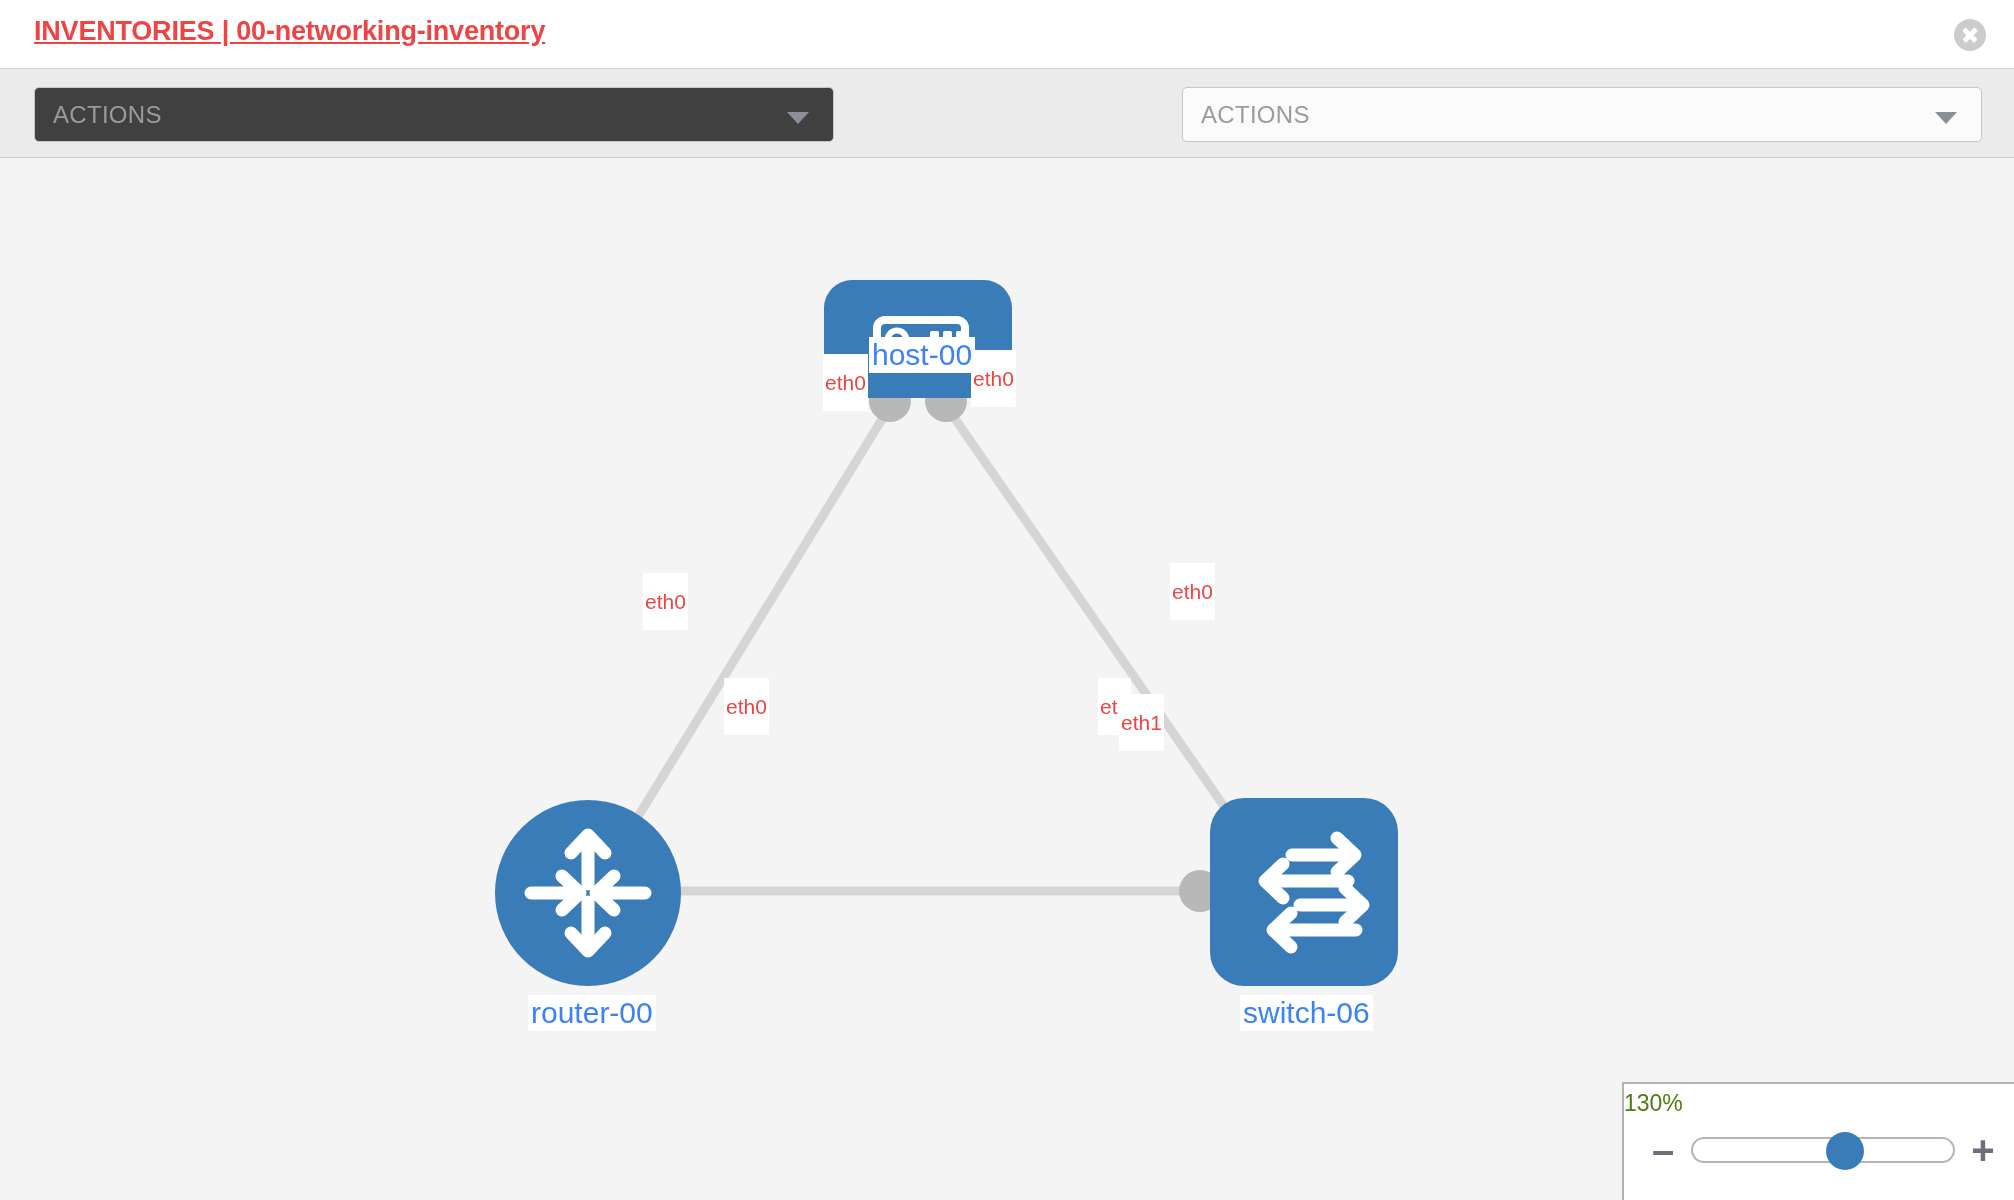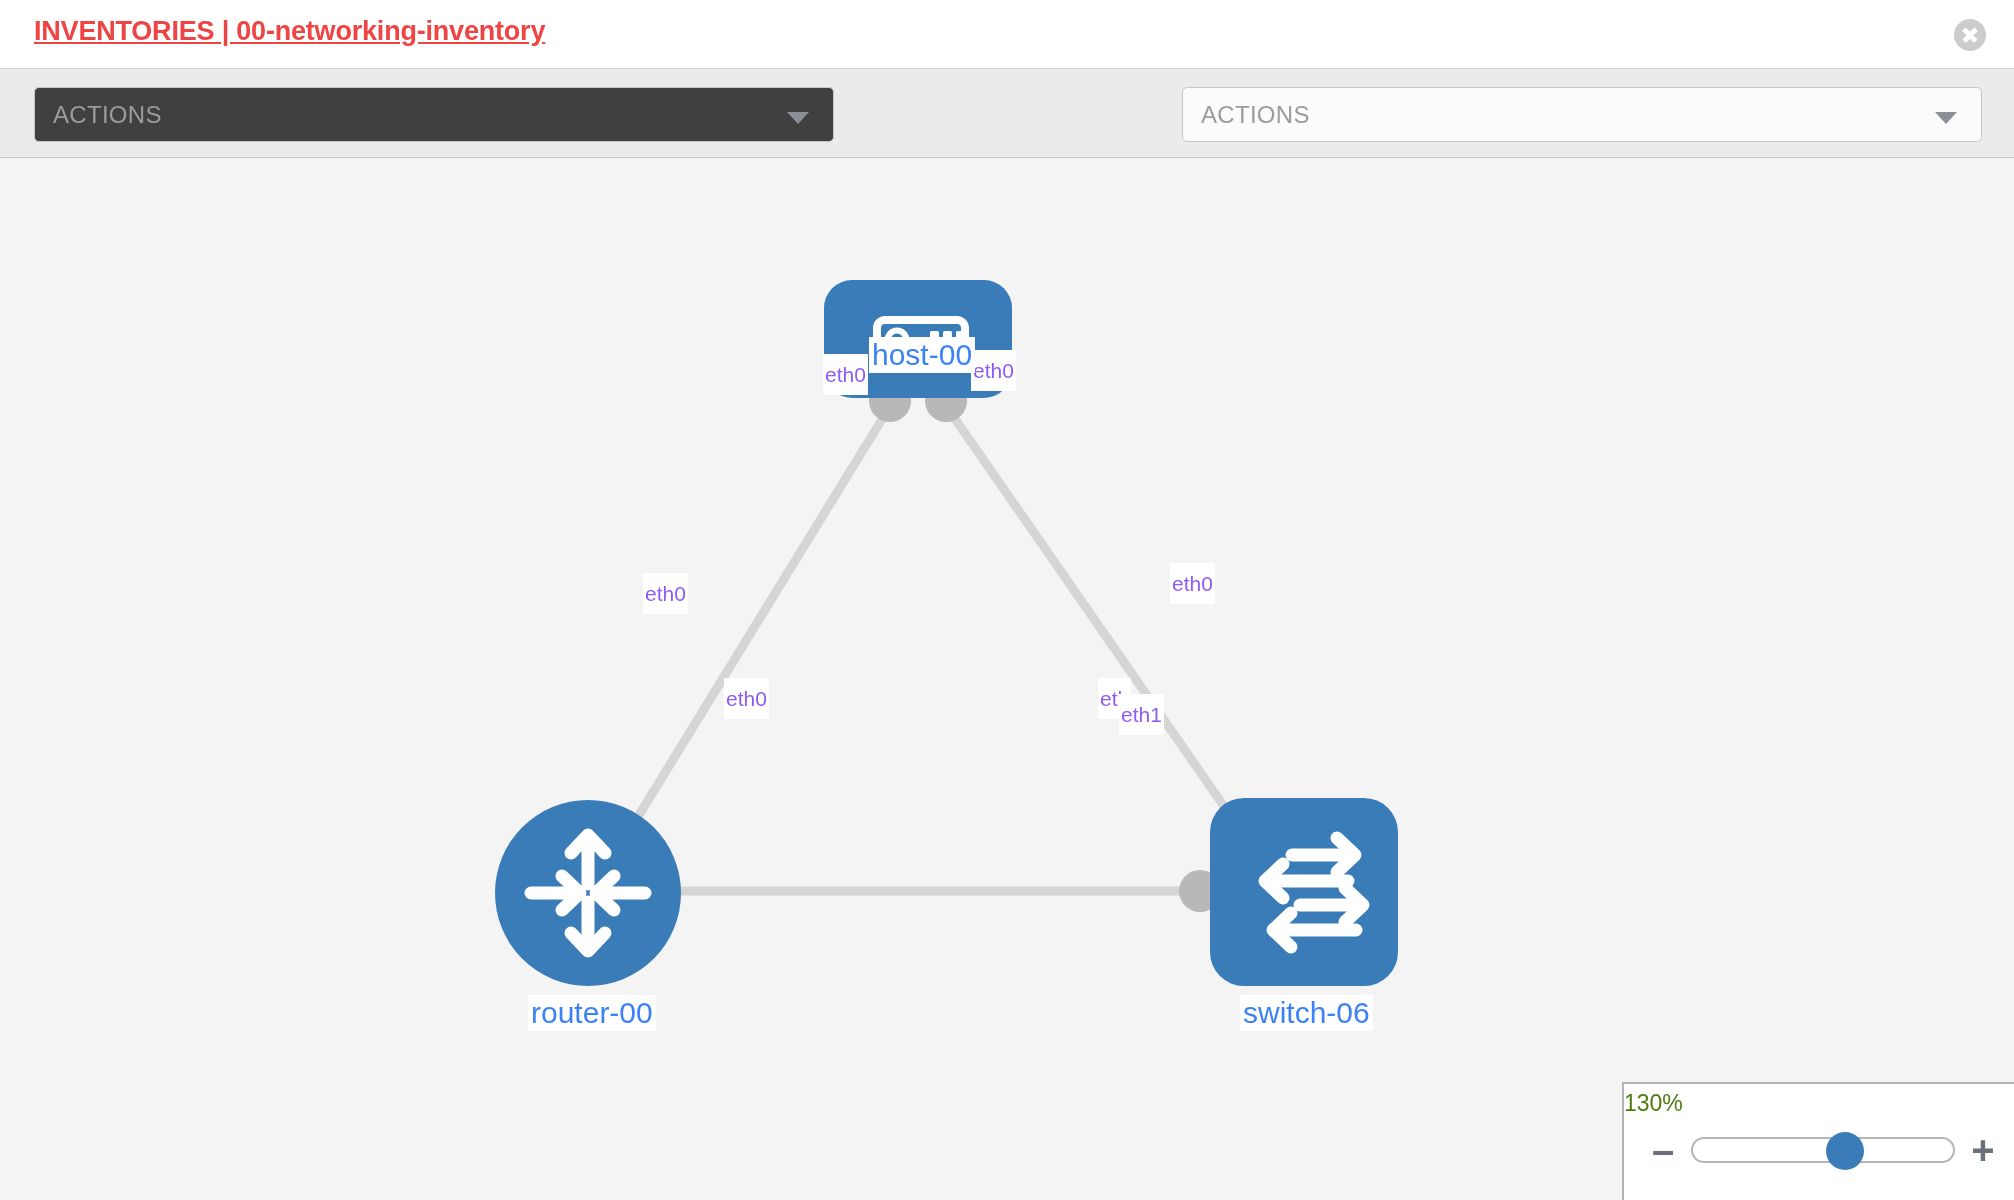--- a/index.html
+++ b/index.html
@@ -95,24 +95,24 @@
     position: absolute; left: 0; top: 158px;
     width: 2014px; height: 1042px;
     background: #f4f4f4;
     overflow: hidden;
   }
   .topology-svg { position: absolute; left: 0; top: 0; }
 
   .edge-label {
     position: absolute;
     background: #ffffff;
-    color: #8b5cf6;
+    color: #ef4444;
     font-size: 21px;
     line-height: 25px;
-    padding: 8px 2px;
+    padding: 16px 2px;
     white-space: nowrap;
   }
   .node-label {
     position: absolute;
     background: #ffffff;
     color: #3b82f6;
     font-size: 30px;
     line-height: 36px;
     padding: 0 3px;
     white-space: nowrap;

